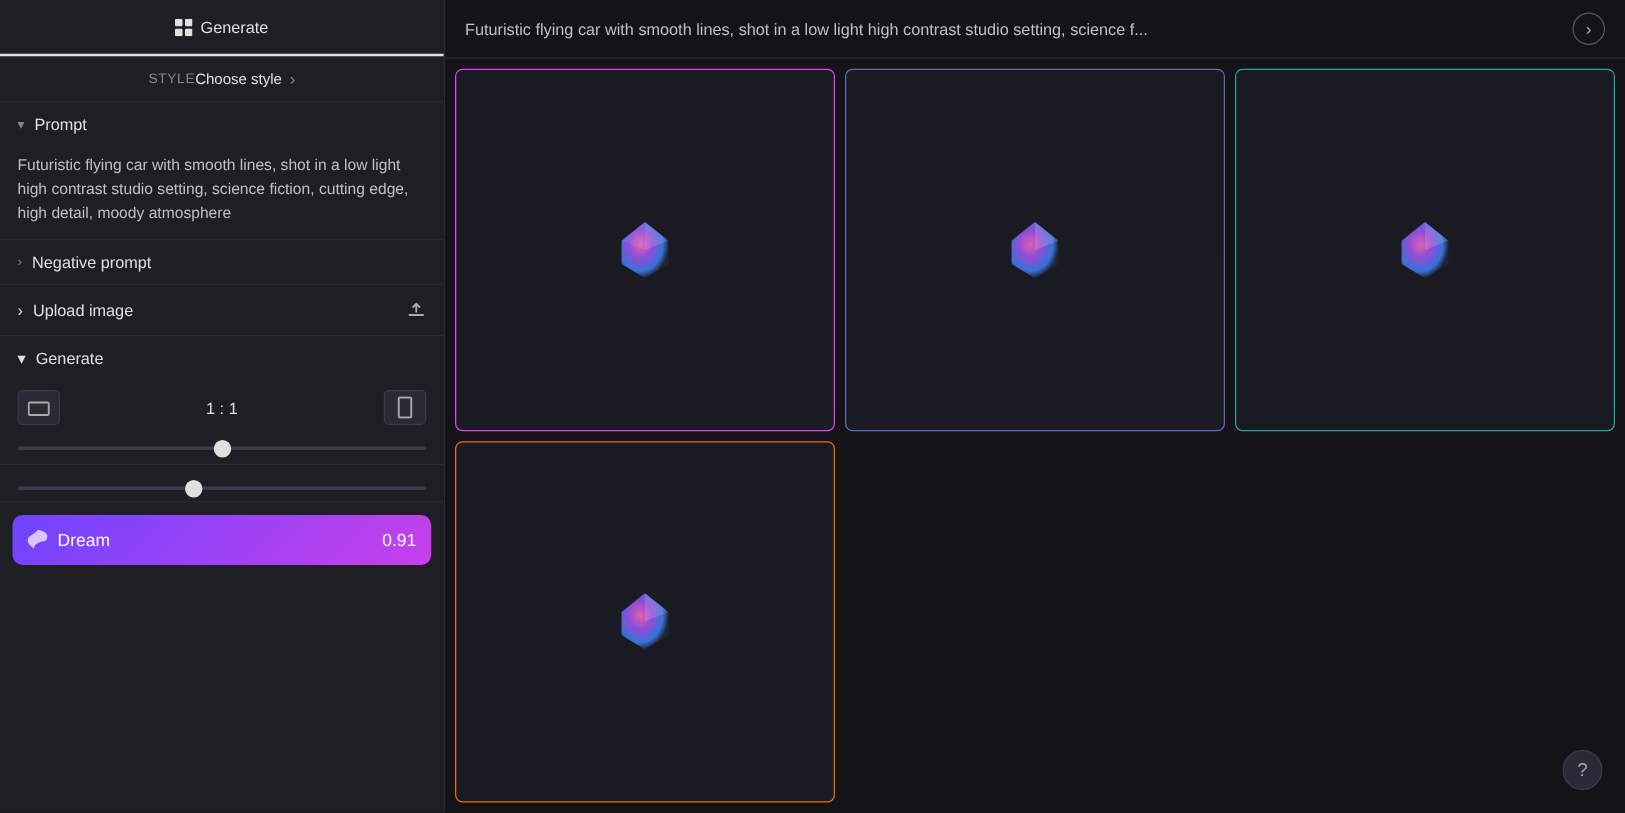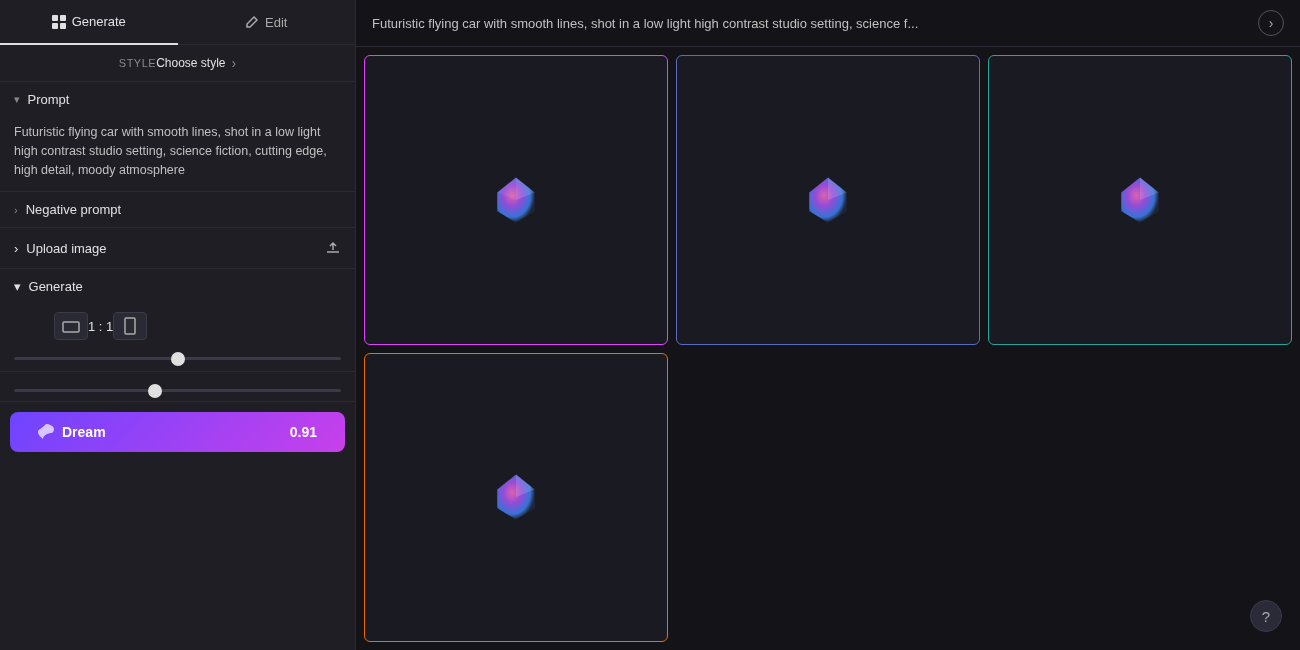--- a/index.html
+++ b/index.html
@@ -146,22 +146,22 @@
       align-items: center;
       gap: 8px;
       padding: 10px 14px;
       cursor: pointer;
       color: #e0e0e0;
     }
 
     .aspect-ratio-row {
       display: flex;
       align-items: center;
+      justify-content: space-between;
       padding: 8px 14px 4px 14px;
-      margin-left: 40px;
     }
 
     .aspect-btn {
       width: 34px;
       height: 28px;
       background: #2a2a35;
       border: 1px solid #3a3a48;
       border-radius: 4px;
       display: flex;
       align-items: center;
@@ -224,22 +224,22 @@
     }
 
     
     .dream-btn {
       margin: 10px 10px;
       background: linear-gradient(135deg, #6e44ff, #c840eb);
       border: none;
       border-radius: 8px;
       color: white;
       font-size: 14px;
-      font-weight: 700;
-      padding: 12px 28px;
+      font-weight: 400;
+      padding: 12px 12px;
       cursor: pointer;
       display: flex;
       align-items: center;
       justify-content: space-between;
       width: calc(100% - 20px);
     }
 
     .dream-left {
       display: flex;
       align-items: center;
@@ -374,26 +374,20 @@
 
     <div class="top-tabs">
       <button class="tab-btn active">
         <svg width="14" height="14" viewBox="0 0 14 14" fill="currentColor">
           <rect x="0" y="0" width="6" height="6" rx="1"></rect>
           <rect x="8" y="0" width="6" height="6" rx="1"></rect>
           <rect x="0" y="8" width="6" height="6" rx="1"></rect>
           <rect x="8" y="8" width="6" height="6" rx="1"></rect>
         </svg>
         <span>Generate</span>
-      </button>
-      <button class="tab-btn">
-        <svg width="14" height="14" viewBox="0 0 14 14" fill="none" stroke="currentColor" stroke-width="1.5">
-          <path d="M9 2L12 5L5 12H2V9L9 2Z"></path>
-        </svg>
-        <span>Edit</span>
       </button>
     </div>
 
     <div class="style-row">
       <span class="style-label">Style</span>
       <div class="style-value-row">
         <span class="style-value">Choose style</span>
         <span class="chevron-right">›</span>
       </div>
     </div>

